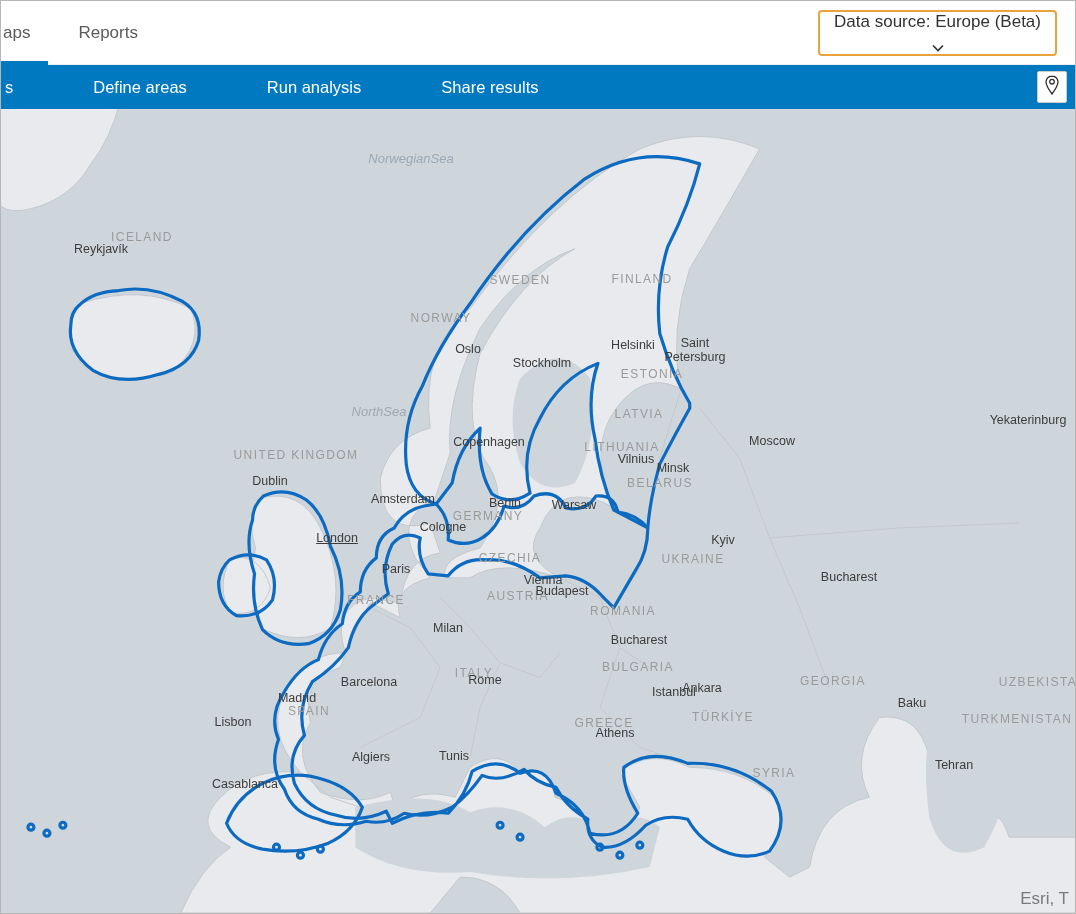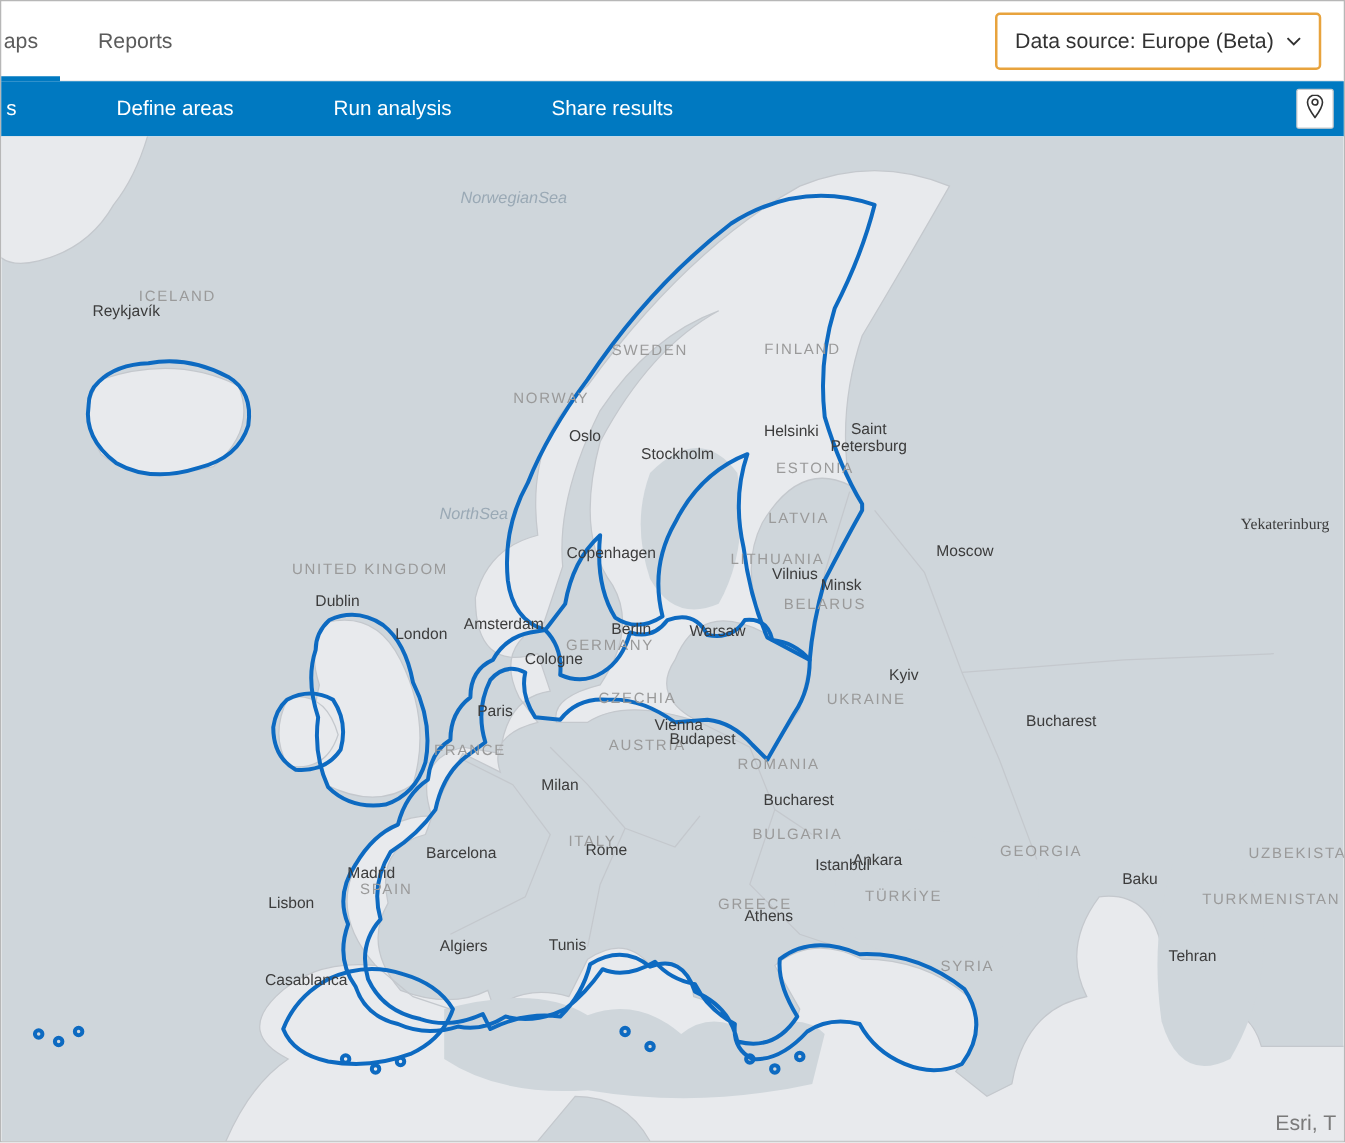--- a/index.html
+++ b/index.html
@@ -6,21 +6,21 @@
   html, body { width: 1076px; height: 914px; font-family: -apple-system, "Segoe UI", Helvetica, Arial, sans-serif; overflow: hidden; background:#fff; }
   .frame { width:1076px; height:914px; border:1px solid #b7b7b7; position:relative; background:#fff; }
 
   
   .topnav { height:64px; display:flex; align-items:center; justify-content:space-between; padding:0 18px 0 0; border-bottom:1px solid #eee; }
   .topnav-left { display:flex; align-items:flex-end; height:100%; }
   .topnav-tab { font-size:17px; color:#5b5b5b; padding:0 24px; height:100%; display:flex; align-items:center; position:relative; cursor:pointer; }
   .topnav-tab.cut { padding-left:2px; padding-right:24px; }
   .topnav-tab.active::after { content:""; position:absolute; left:0; right:6px; bottom:-1px; height:4px; background:#0079c1; }
 
-  .datasource { border:2px solid #e8a33d; border-radius:4px; height:46px; display:flex; align-items:center; padding:0 14px; gap:10px; cursor:pointer; color:#323232; font-size:17px; }
+  .datasource { border:2px solid #e8a33d; border-radius:4px; height:46px; display:flex; align-items:center; padding:0 14px; gap:10px; cursor:pointer; color:#323232; font-size:17px;flex-direction:column; }
   .chev { width:12px; height:12px; }
   .chev svg { width:12px; height:12px; display:block; }
 
   
   .workflow { background:#0079c1; height:44px; display:flex; align-items:center; padding-left:0; color:#fff; font-size:16.5px; position:relative; }
   .workflow .step { padding:0 40px; cursor:pointer; white-space:nowrap; }
   .workflow .step.cut { padding-left:4px; padding-right:40px; }
   .workflow .pinbtn { position:absolute; right:8px; top:6px; width:30px; height:32px; background:#fff; border:1px solid #ccc; border-radius:2px; display:flex; align-items:center; justify-content:center; cursor:pointer; }
   .workflow .pinbtn svg { width:16px; height:20px; }
 
@@ -218,27 +218,27 @@
         <div class="country-label" style="left: 1016px; top: 610px;">TURKMENISTAN</div>
         <div class="city-label" style="left: 100px; top: 140px;">Reykjavík</div>
         <div class="city-label" style="left: 467px; top: 240px;">Oslo</div>
         <div class="city-label" style="left: 541px; top: 254px;">Stockholm</div>
         <div class="city-label" style="left: 632px; top: 236px;">Helsinki</div>
         <div class="city-label" style="left: 694px; top: 241px;">
           <span class="sub">Saint</span>
           <span class="sub">Petersburg</span>
         </div>
         <div class="city-label" style="left: 771px; top: 332px;">Moscow</div>
-        <div class="city-label" style="left: 1027px; top: 311px; font-family: Liberation Serif, serif;">Yekaterinburg</div>
+        <div class="city-label" style="left: 1027px; top: 311px;">Yekaterinburg</div>
         <div class="city-label" style="left: 488px; top: 333px;">Copenhagen</div>
         <div class="city-label" style="left: 635px; top: 350px;">Vilnius</div>
         <div class="city-label" style="left: 672px; top: 359px;">Minsk</div>
         <div class="city-label" style="left: 269px; top: 372px;">Dublin</div>
         <div class="city-label" style="left: 402px; top: 390px;">Amsterdam</div>
-        <div class="city-label" style="left: 336px; top: 398px;">London</div>
+        <div class="city-label" style="left: 336px; top: 429px; text-decoration: underline;">London</div>
         <div class="city-label" style="left: 504px; top: 394px;">Berlin</div>
         <div class="city-label" style="left: 573px; top: 396px;">Warsaw</div>
         <div class="city-label" style="left: 442px; top: 418px;">Cologne</div>
         <div class="city-label" style="left: 688px; top: 431px; margin-left: 34px;">Kyiv</div>
         <div class="city-label" style="left: 848px; top: 468px;">Bucharest</div>
         <div class="city-label" style="left: 395px; top: 460px;">Paris</div>
         <div class="city-label" style="left: 542px; top: 471px;">Vienna</div>
         <div class="city-label" style="left: 561px; top: 482px;">Budapest</div>
         <div class="city-label" style="left: 447px; top: 519px;">Milan</div>
         <div class="city-label" style="left: 638px; top: 531px;">Bucharest</div>

